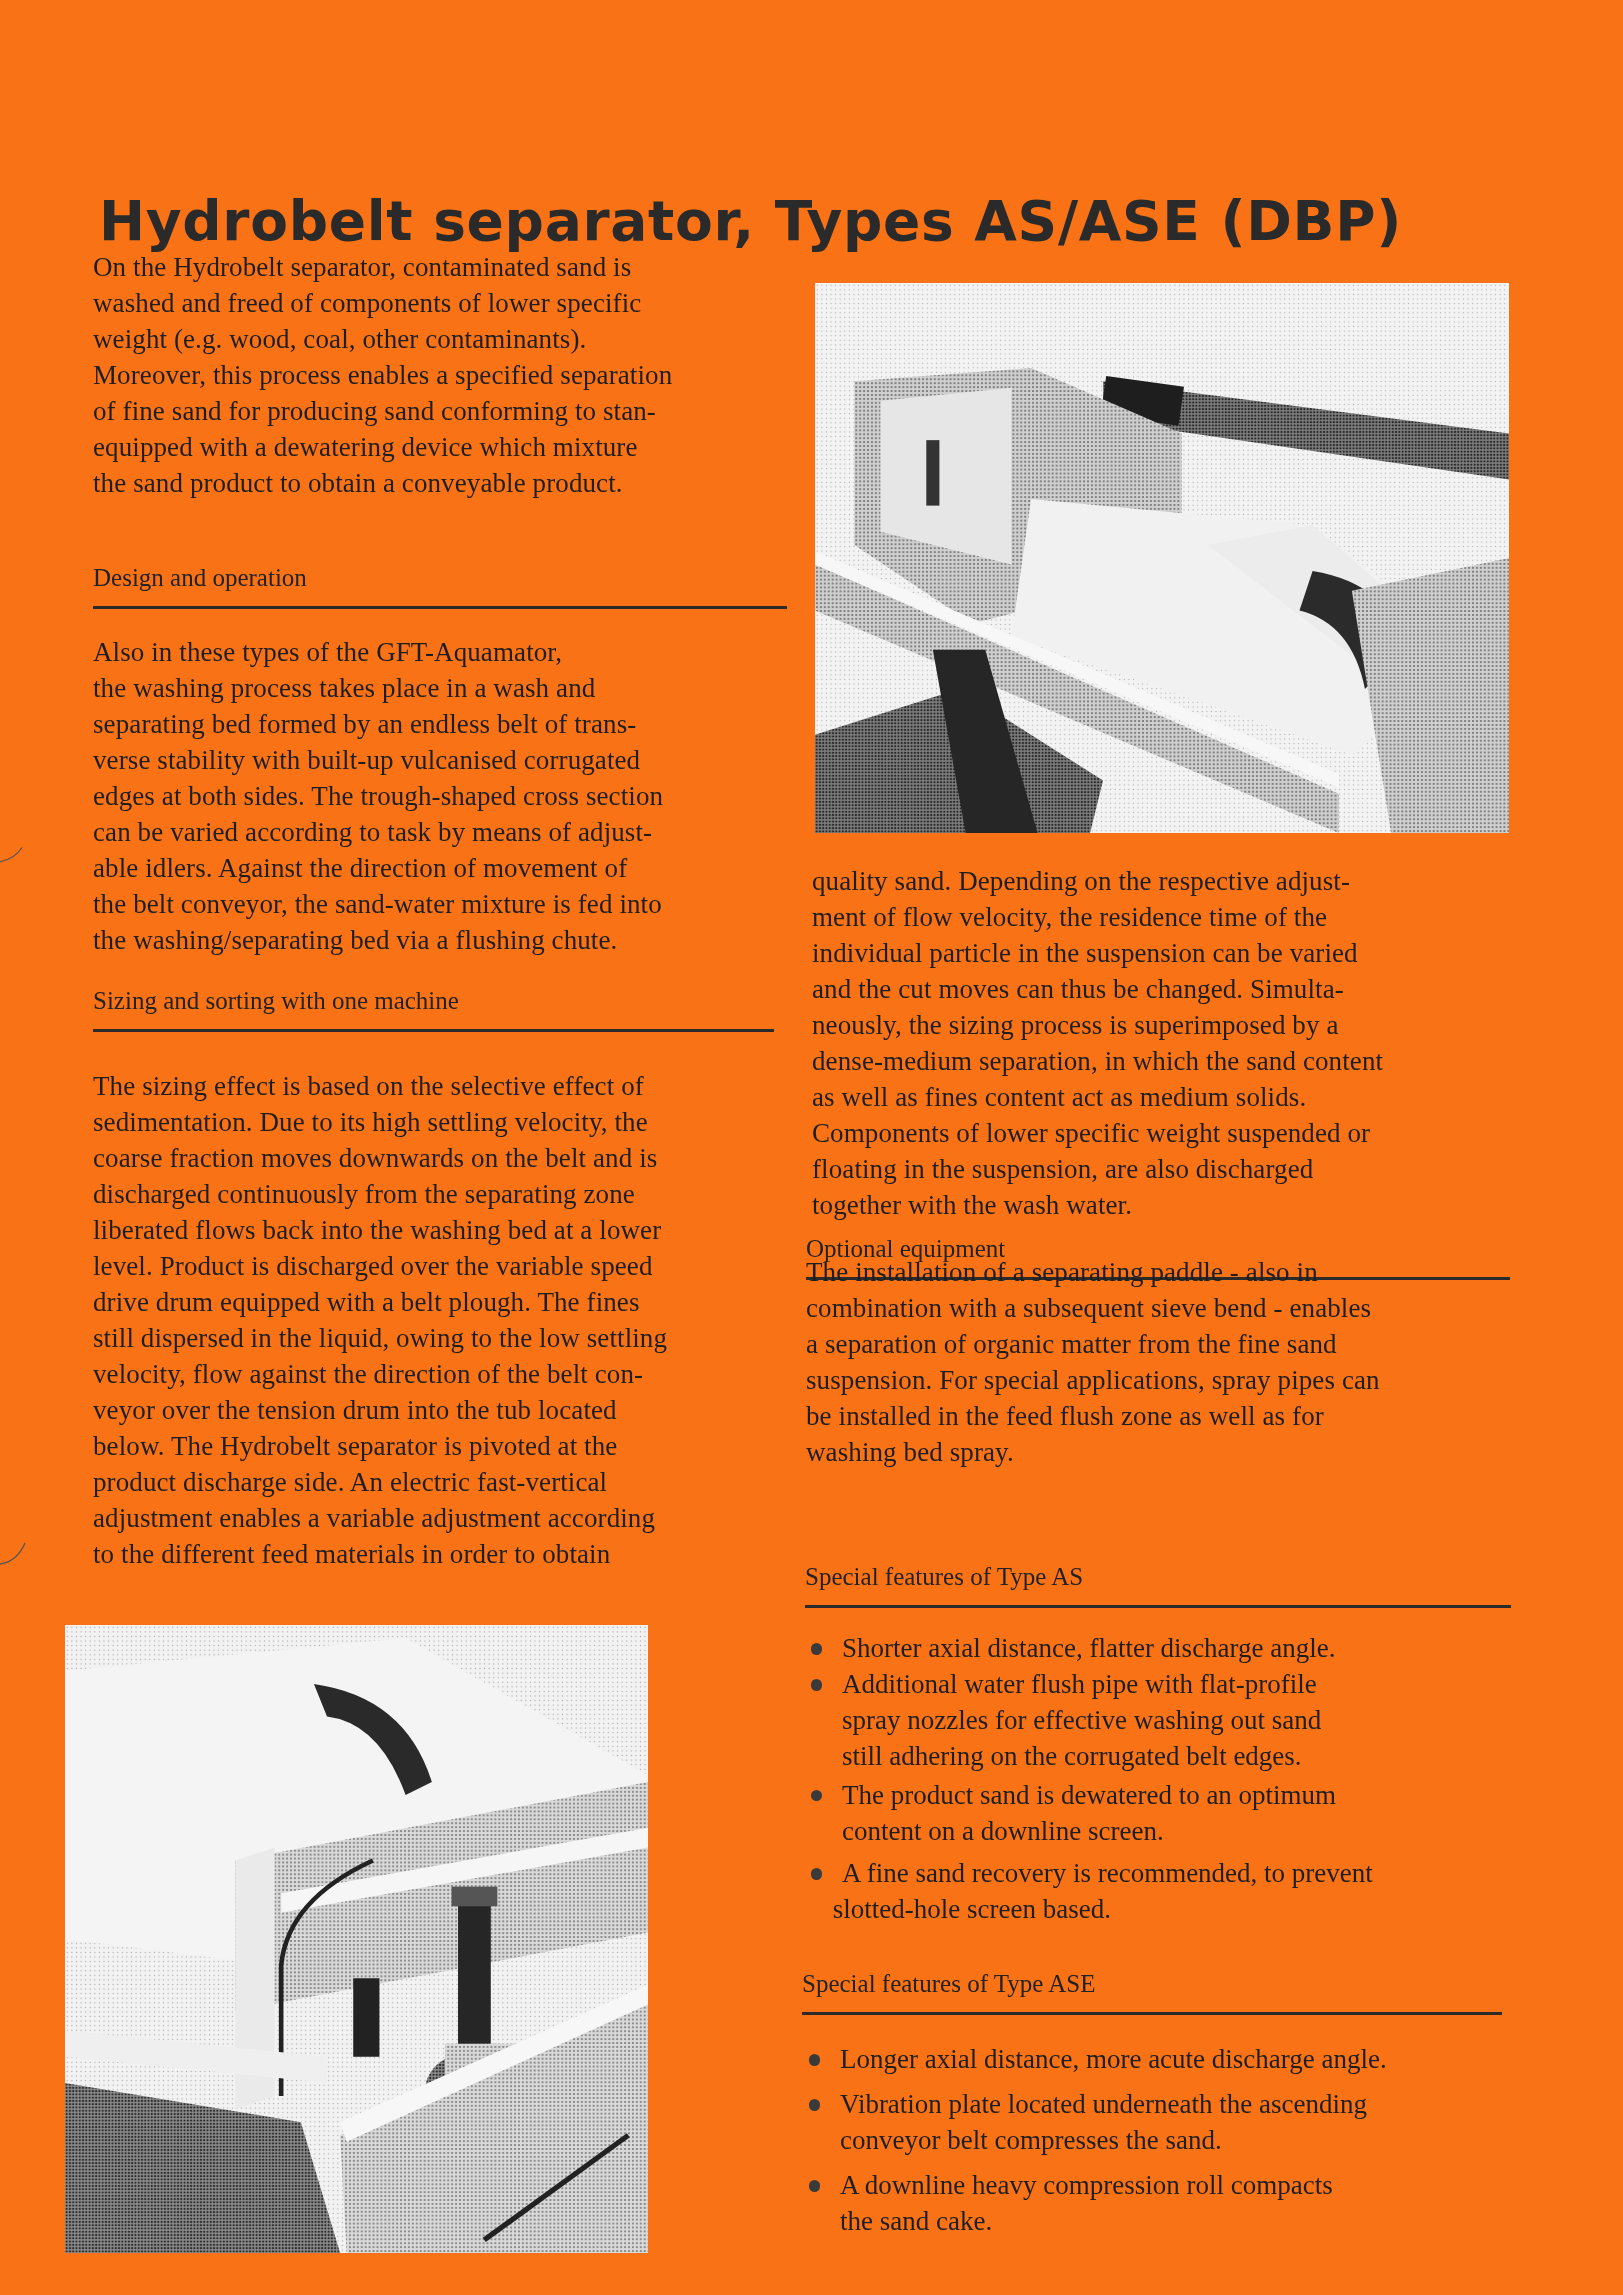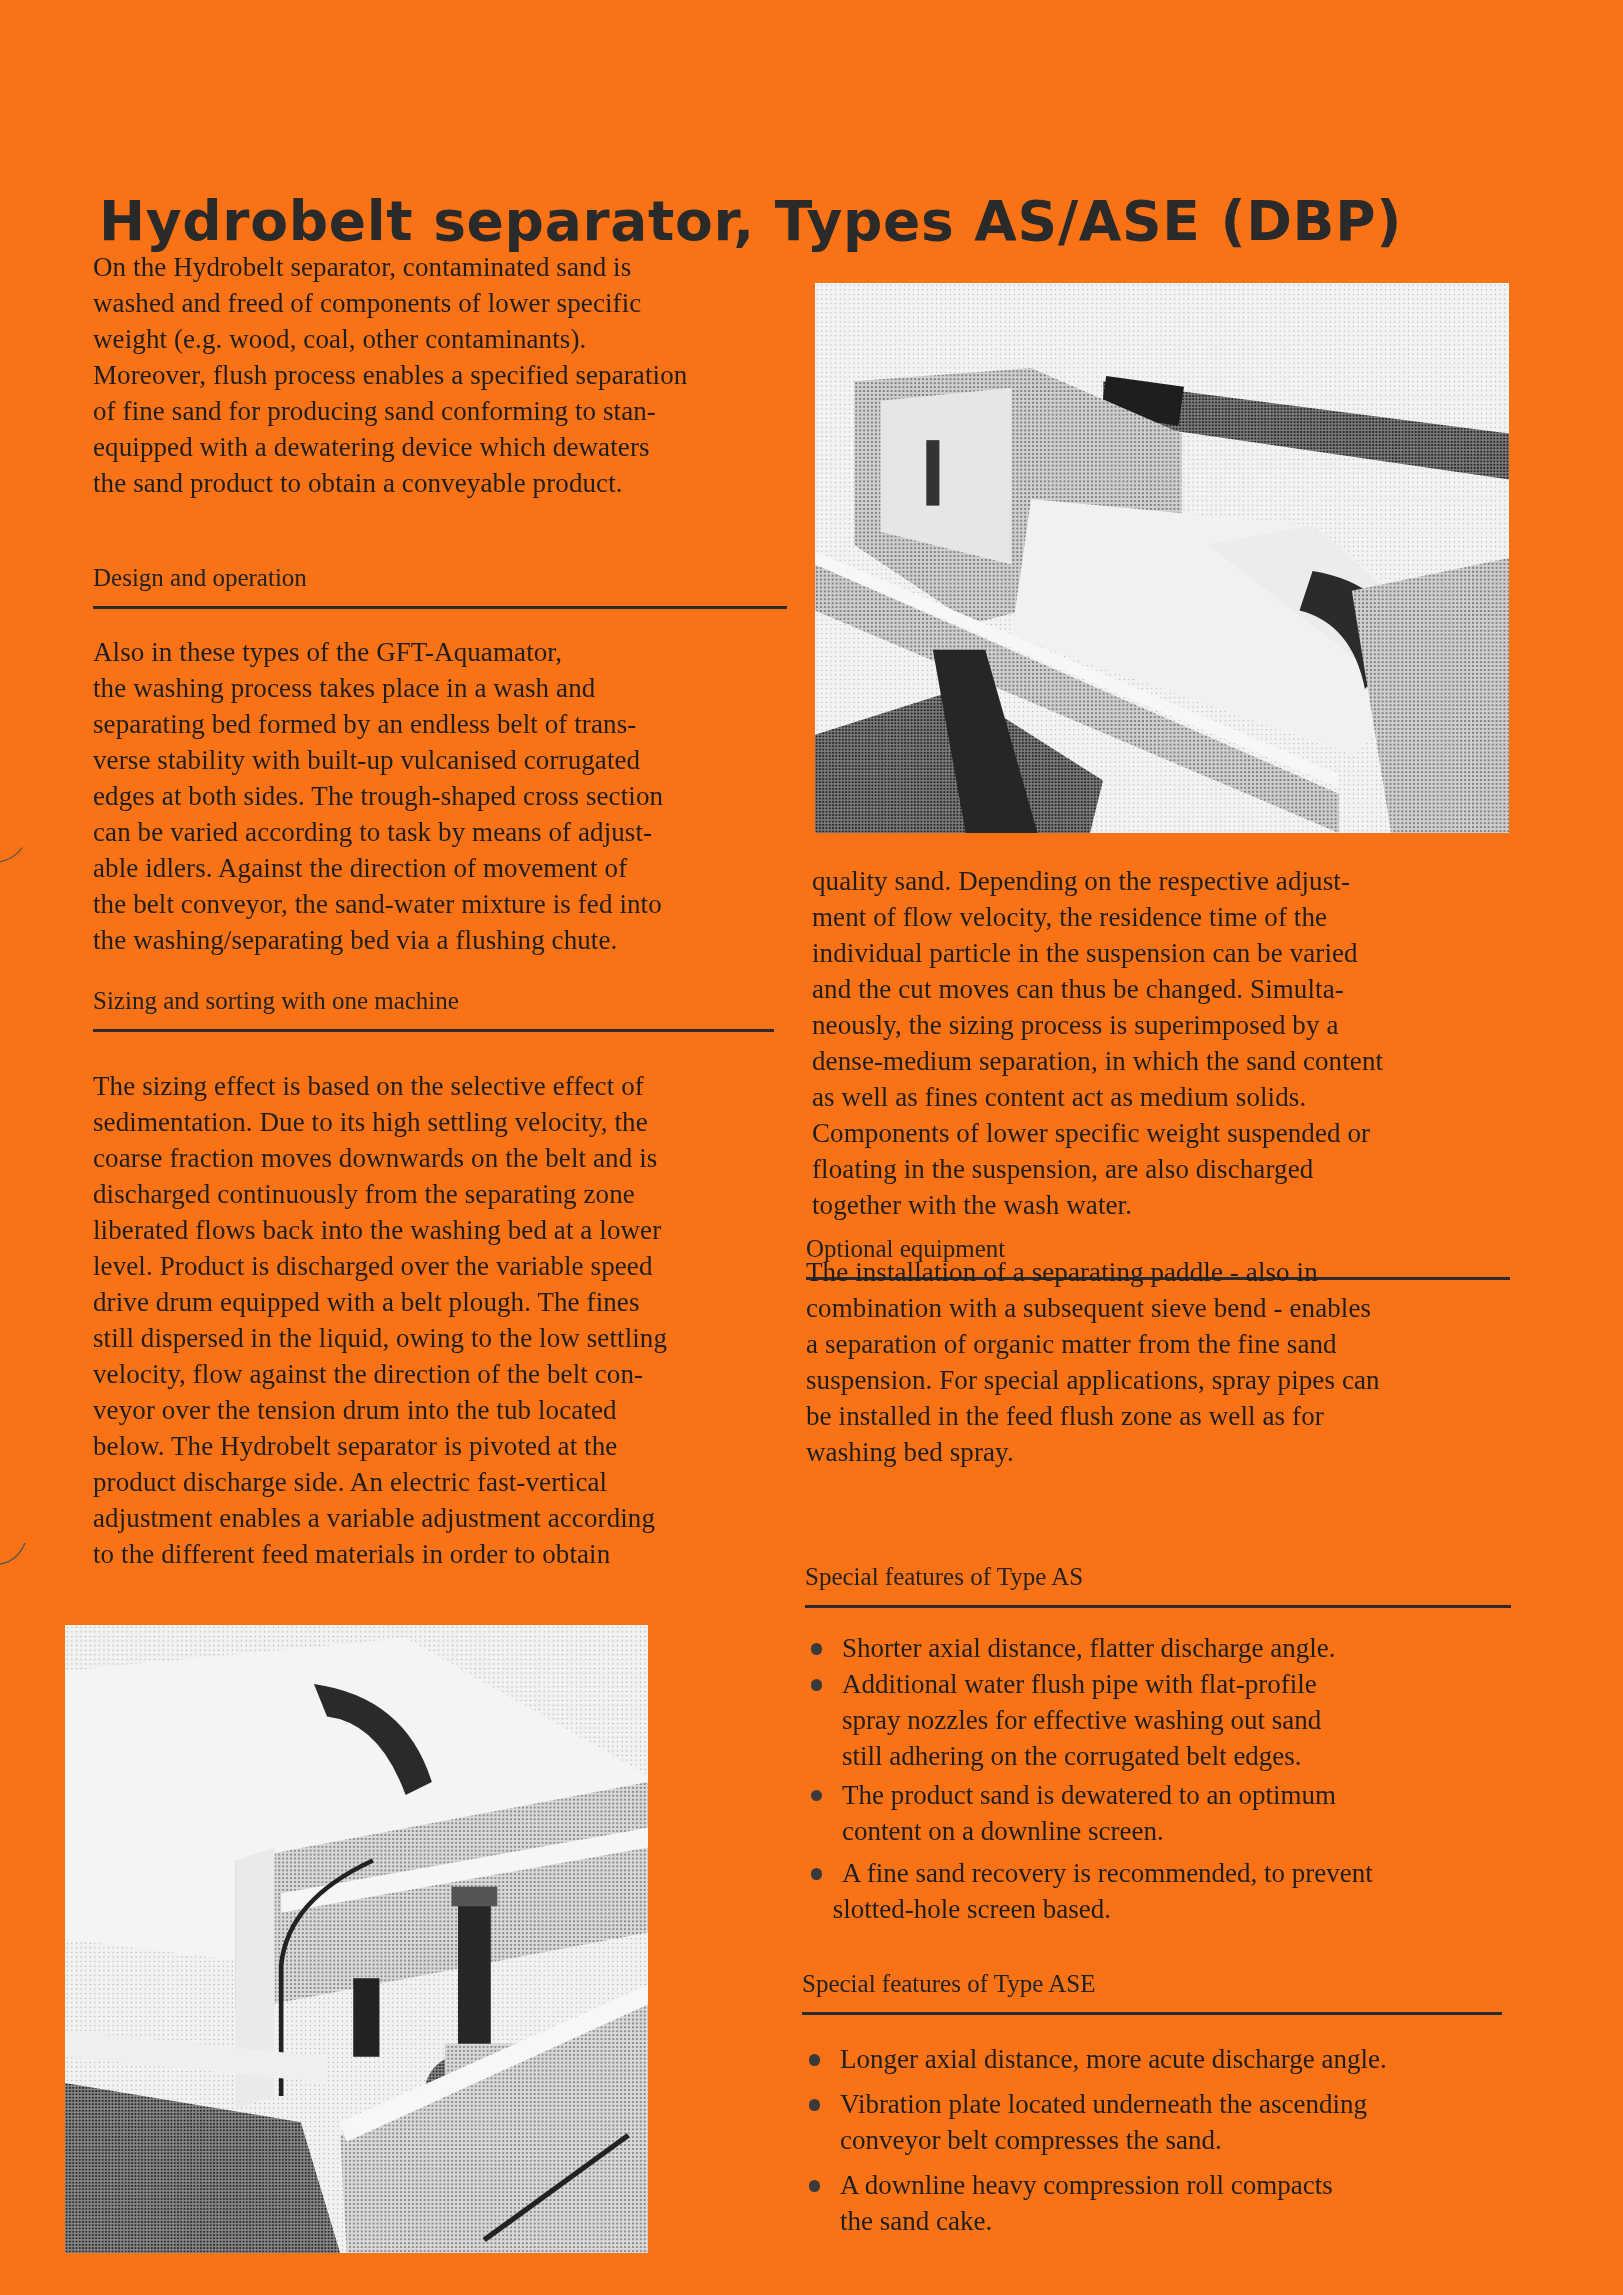--- a/index.html
+++ b/index.html
@@ -59,23 +59,23 @@
     <path d="M0 44 Q26 40 38 12" stroke="#555" stroke-width="2" fill="none"></path>
   </svg>
 
   <h1 class="title">Hydrobelt separator, Types AS/ASE (DBP)</h1>
 
   <div class="col col-left" style="top:249px;">
     <p class="body nowrap-lines">
       <span>On the Hydrobelt separator, contaminated sand is</span>
       <span>washed and freed of components of lower specific</span>
       <span>weight (e.g. wood, coal, other contaminants).</span>
-      <span>Moreover, flush process enables a specified separation</span>
+      <span>Moreover, this process enables a specified separation</span>
       <span>of fine sand for producing sand conforming to stan-</span>
-      <span>equipped with a dewatering device which dewaters</span>
+      <span>equipped with a dewatering device which mixture</span>
       <span>the sand product to obtain a conveyable product.</span>
     </p>
   </div>
 
   <div class="col col-left" style="top:558px;">
     <h2 class="heading">Design and operation</h2>
     <div class="rule"></div>
   </div>
 
   <div class="col col-left" style="top:634px;">

